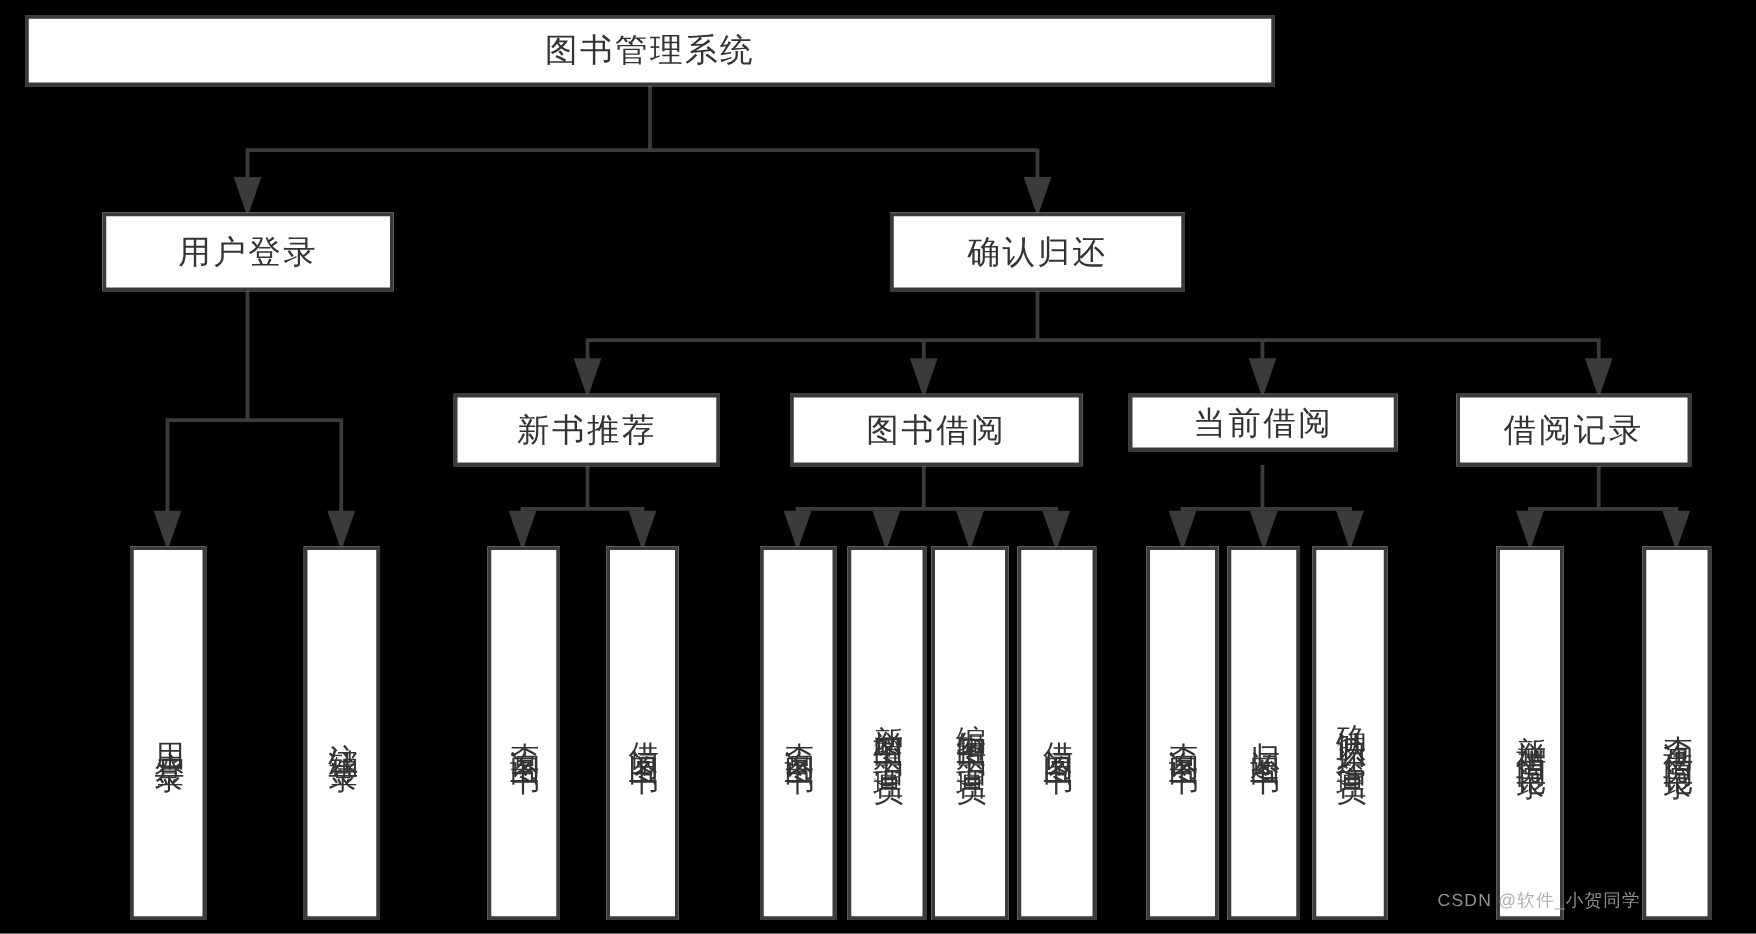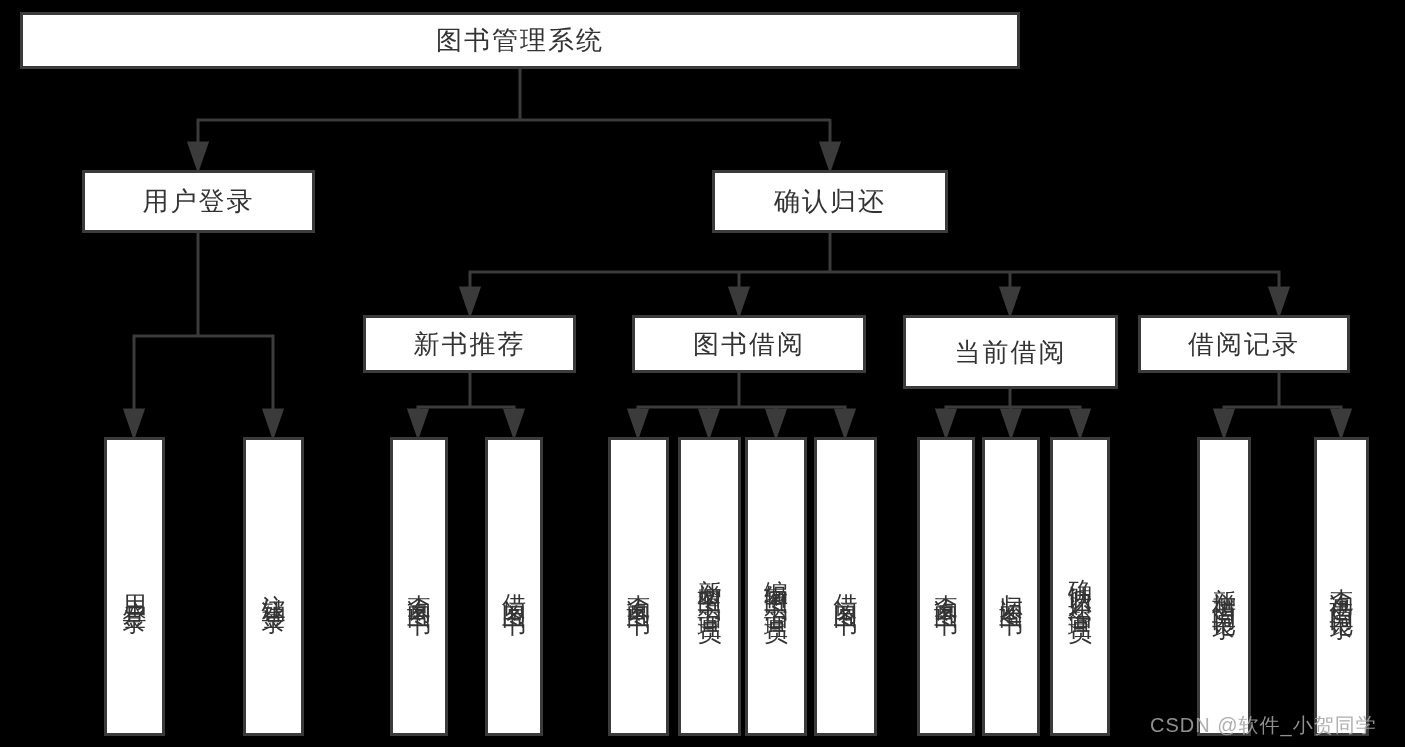--- a/index.html
+++ b/index.html
@@ -42,21 +42,21 @@
     text-orientation: mixed;
     font-size: 24px;
     letter-spacing: 6px;
     line-height: 1;
   }
   .watermark {
     position: absolute;
     left: 1150px;
     top: 712px;
     width: 255px;
-    font-size: 20px;
+    font-size: 14px;
     letter-spacing: 1px;
     color: rgba(164, 164, 164, 0.88);
     z-index: 10;
     white-space: nowrap;
   }
 </style>
 </head>
 <body>
 
 <div class="canvas">
@@ -113,22 +113,22 @@
     </g>
   </svg>
 
   <div class="box h-label" style="left:20px; top:12px; width:1000px; height:57px">图书管理系统</div>
 
   <div class="box h-label" style="left:82px; top:170px; width:233px; height:63px">用户登录</div>
   <div class="box h-label" style="left:712px; top:170px; width:236px; height:63px">确认归还</div>
 
   <div class="box h-label" style="left:363px; top:315px; width:213px; height:58px">新书推荐</div>
   <div class="box h-label" style="left:632px; top:315px; width:234px; height:58px">图书借阅</div>
-  <div class="box h-label" style="left:903px; top:315px; width:215px; height:74px">当前借阅</div>
-  <div class="box h-label" style="left:1138px; top:315px; width:212px; height:58px">借阅记录</div>
+  <div class="box h-label" style="left:903px; top:315px; width:215px; height:46px">当前借阅</div>
+  <div class="box h-label" style="left:1165px; top:315px; width:188px; height:58px">借阅记录</div>
 
   <div class="box v-label" style="left:104px; top:437px; width:61px; height:299px">用户登录</div>
   <div class="box v-label" style="left:243px; top:437px; width:61px; height:299px">注销登录</div>
 
   <div class="box v-label" style="left:390px; top:437px; width:58px; height:299px">查询图书</div>
   <div class="box v-label" style="left:485px; top:437px; width:58px; height:299px">借阅图书</div>
 
   <div class="box v-label" style="left:608px; top:437px; width:61px; height:299px">查询图书</div>
   <div class="box v-label" style="left:678px; top:437px; width:63px; height:299px">新增图书（管理员）</div>
   <div class="box v-label" style="left:745px; top:437px; width:62px; height:299px">编辑图书（管理员）</div>

